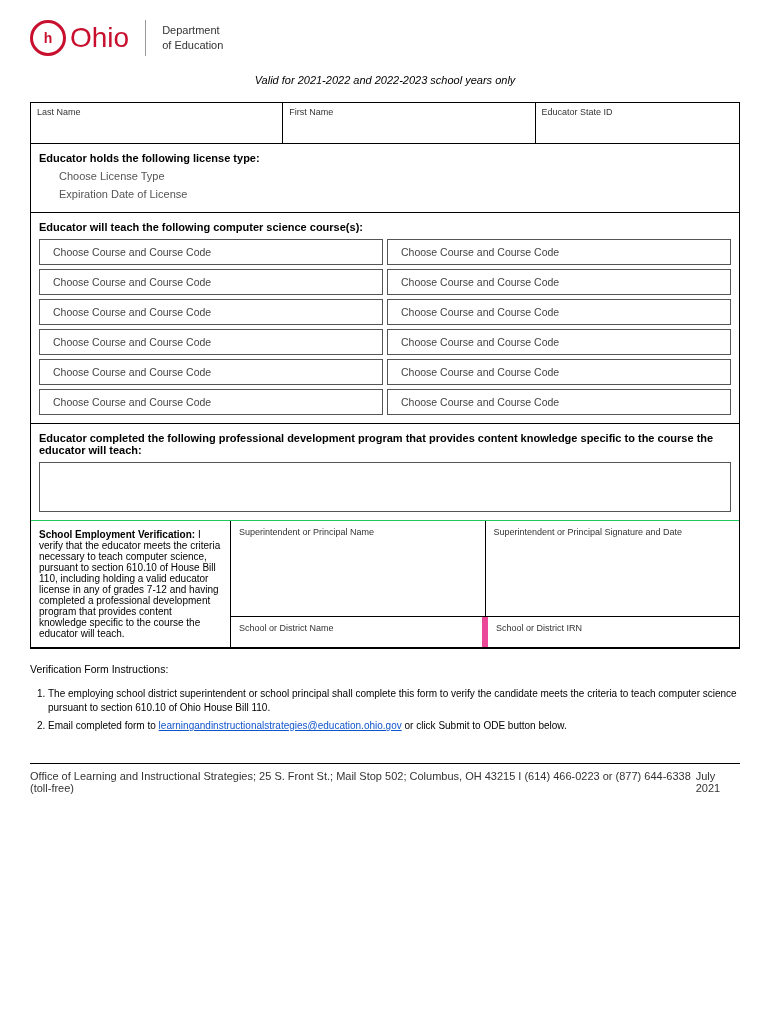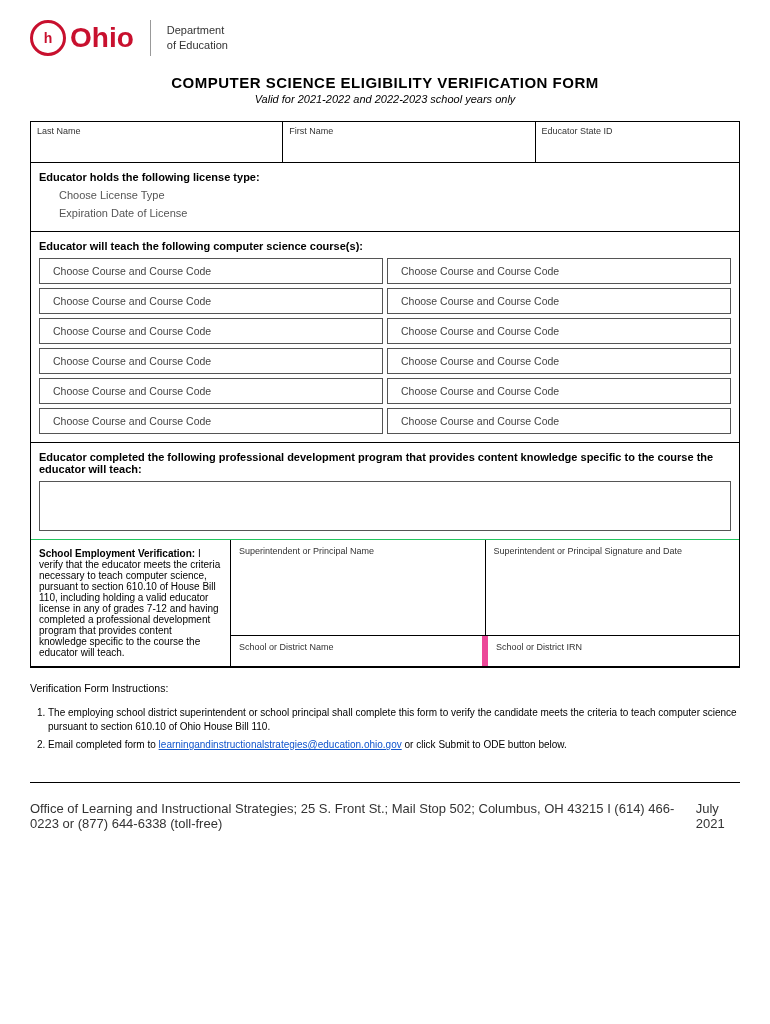--- a/index.html
+++ b/index.html
@@ -36,21 +36,21 @@
       border: 3px solid #c8102e;
       display: flex;
       align-items: center;
       justify-content: center;
       font-size: 14px;
       font-weight: bold;
       color: #c8102e;
     }
     .ohio-text {
       font-size: 28px;
-      font-weight: bold;
+      font-weight: normal;
       color: #c8102e;
       line-height: 1;
     }
     .dept-divider {
       width: 1px;
       height: 36px;
       background: #999;
       margin: 0 8px;
     }
     .dept-text {
@@ -219,24 +219,24 @@
     }
     .link-text {
       color: #1155cc;
       text-decoration: underline;
     }
 
     
     .footer {
       margin-top: 30px;
       border-top: 1px solid #000;
-      padding-top: 18px;
+      padding-top: 6px;
       display: flex;
       justify-content: space-between;
-      font-size: 13px;
+      font-size: 11px;
       color: #333;
     }
   </style>
 </head>
 <body>
 
 <div class="header">
   <div class="logo-container">
     <div class="ohio-logo">
       <div class="ohio-circle">
@@ -246,21 +246,20 @@
     </div>
     <div class="dept-divider"></div>
     <div class="dept-text">
       <div>Department</div>
       <div>of Education</div>
     </div>
   </div>
 </div>
 
 <div class="title-section">
-  <div class="main-title">COMPUTER SCIENCE ELIGIBILITY VERIFICATION FORM</div>
   <div class="sub-title">Valid for 2021-2022 and 2022-2023 school years only</div>
 </div>
 
 <div class="form-border">
 
   <div class="name-row">
     <div class="name-cell last">
       <span class="field-label">Last Name</span>
     </div>
     <div class="name-cell first">

